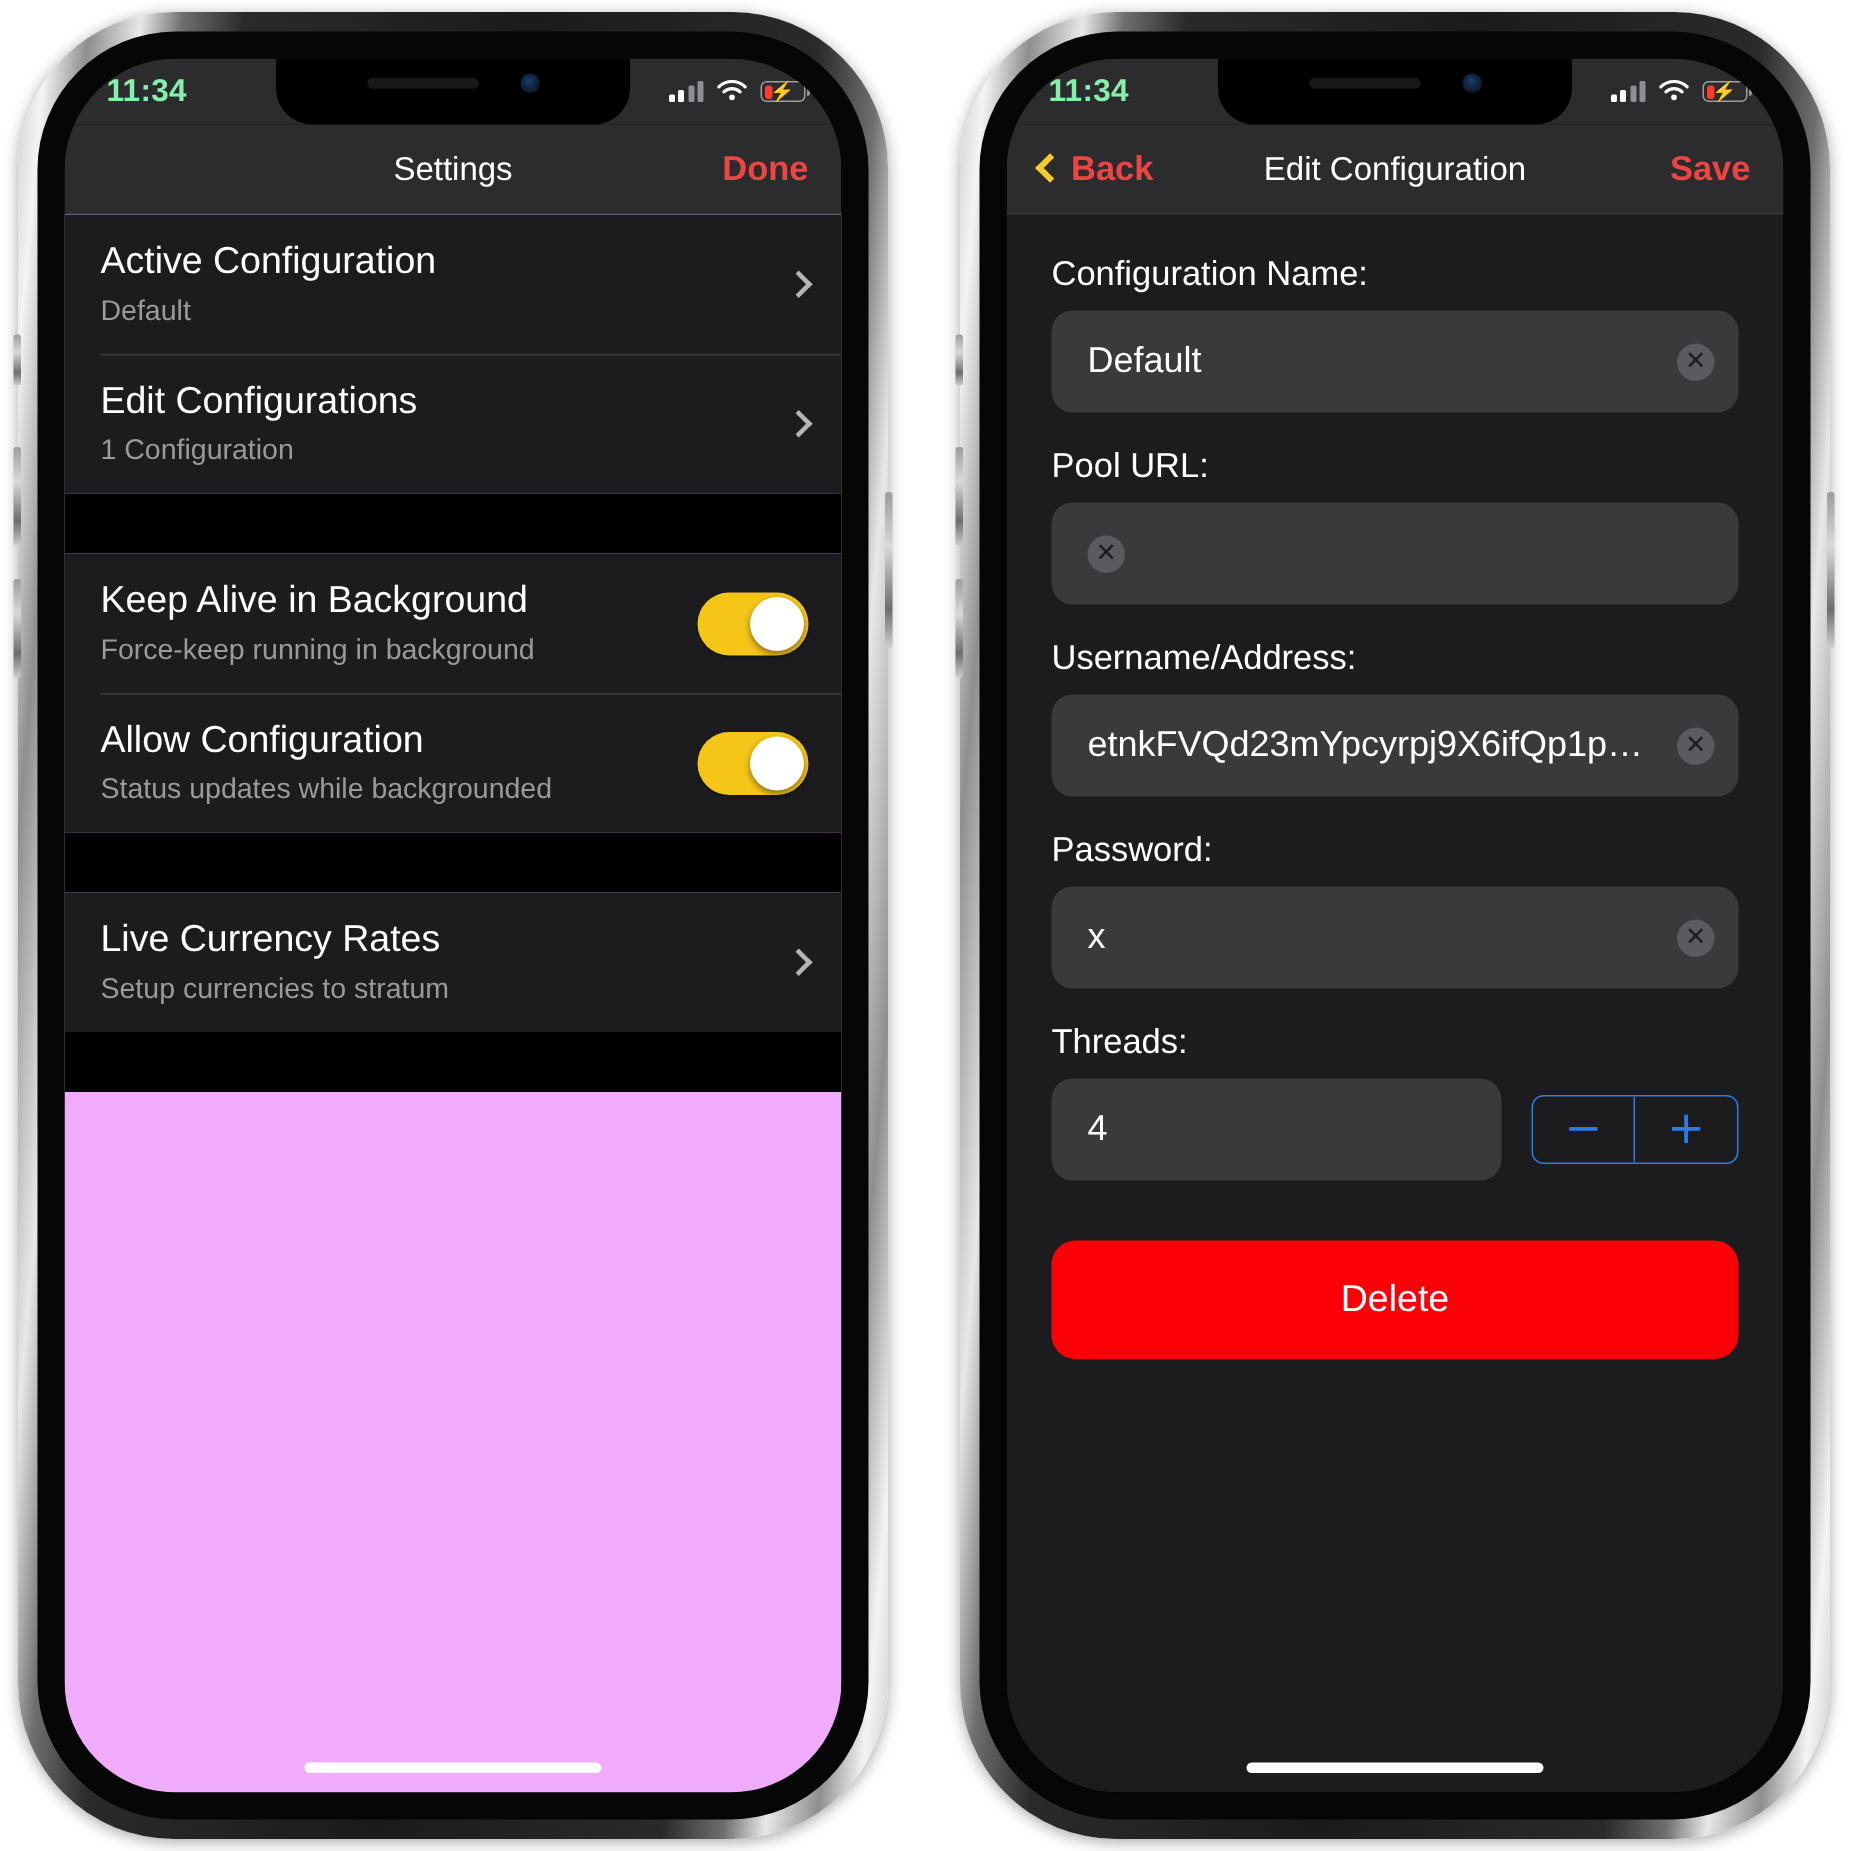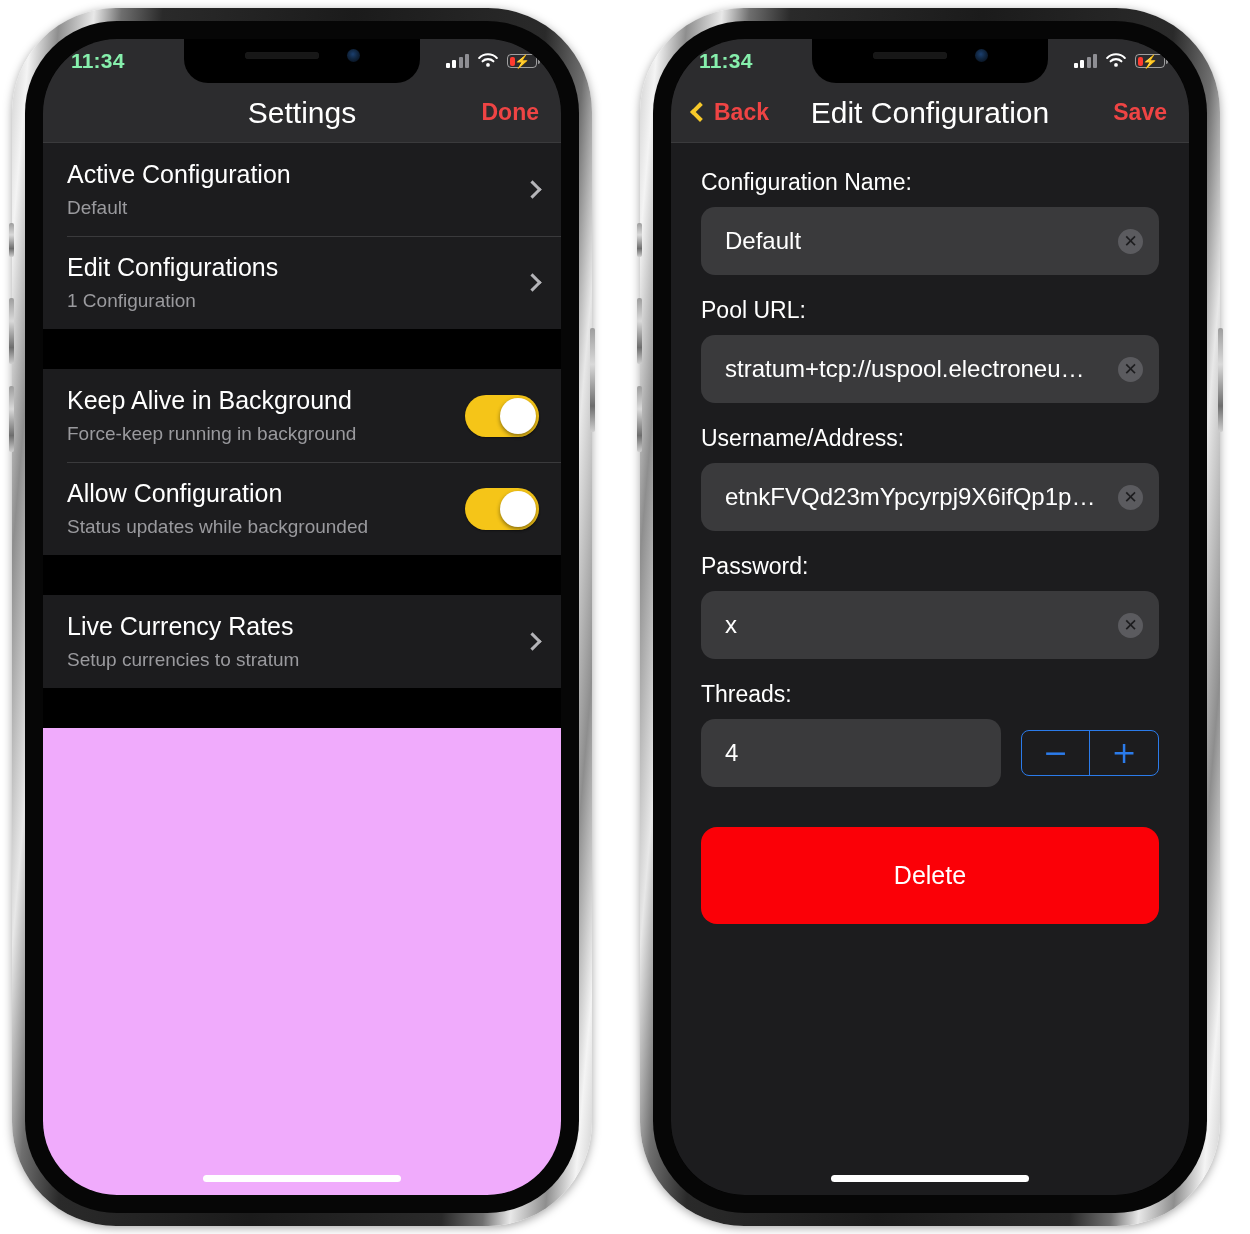--- a/index.html
+++ b/index.html
@@ -164,21 +164,21 @@
     align-items: center;
     padding: 0 22px;
     position: relative;
     flex: 0 0 auto;
     border-bottom: 1px solid #3a3a3c;
   }
   .nav-title {
     position: absolute;
     left: 0; right: 0;
     text-align: center;
-    font-size: 30px;
+    font-size: 22px;
     color: #fff;
     pointer-events: none;
   }
   .nav-action {
     font-size: 23px;
     font-weight: bold;
     color: #ef4444;
     z-index: 2;
     cursor: pointer;
     display: flex;
@@ -326,21 +326,21 @@
     color: #2b7bea;
     font-size: 30px;
     line-height: 1;
     cursor: pointer;
     font-family: "DejaVu Sans", sans-serif;
   }
   .stepper div:first-child { border-right: 1.6px solid #2b7bea; }
 
   .delete-btn {
     margin-top: 40px;
-    height: 97px;
+    height: 79px;
     background: #fb0007;
     border-radius: 16px;
     display: flex;
     align-items: center;
     justify-content: center;
     color: #fff;
     font-size: 25px;
     cursor: pointer;
   }
 
@@ -517,21 +517,20 @@
           <div class="form">
 
             <div class="flabel">Configuration Name:</div>
             <div class="field">
               <div class="val">Default</div>
               <div class="clear-btn">✕</div>
             </div>
 
             <div class="flabel">Pool URL:</div>
             <div class="field">
-              <div class="val">stratum+tcp://uspool.electroneu…</div>
               <div class="clear-btn">✕</div>
             </div>
 
             <div class="flabel">Username/Address:</div>
             <div class="field">
               <div class="val">etnkFVQd23mYpcyrpj9X6ifQp1p…</div>
               <div class="clear-btn">✕</div>
             </div>
 
             <div class="flabel">Password:</div>

